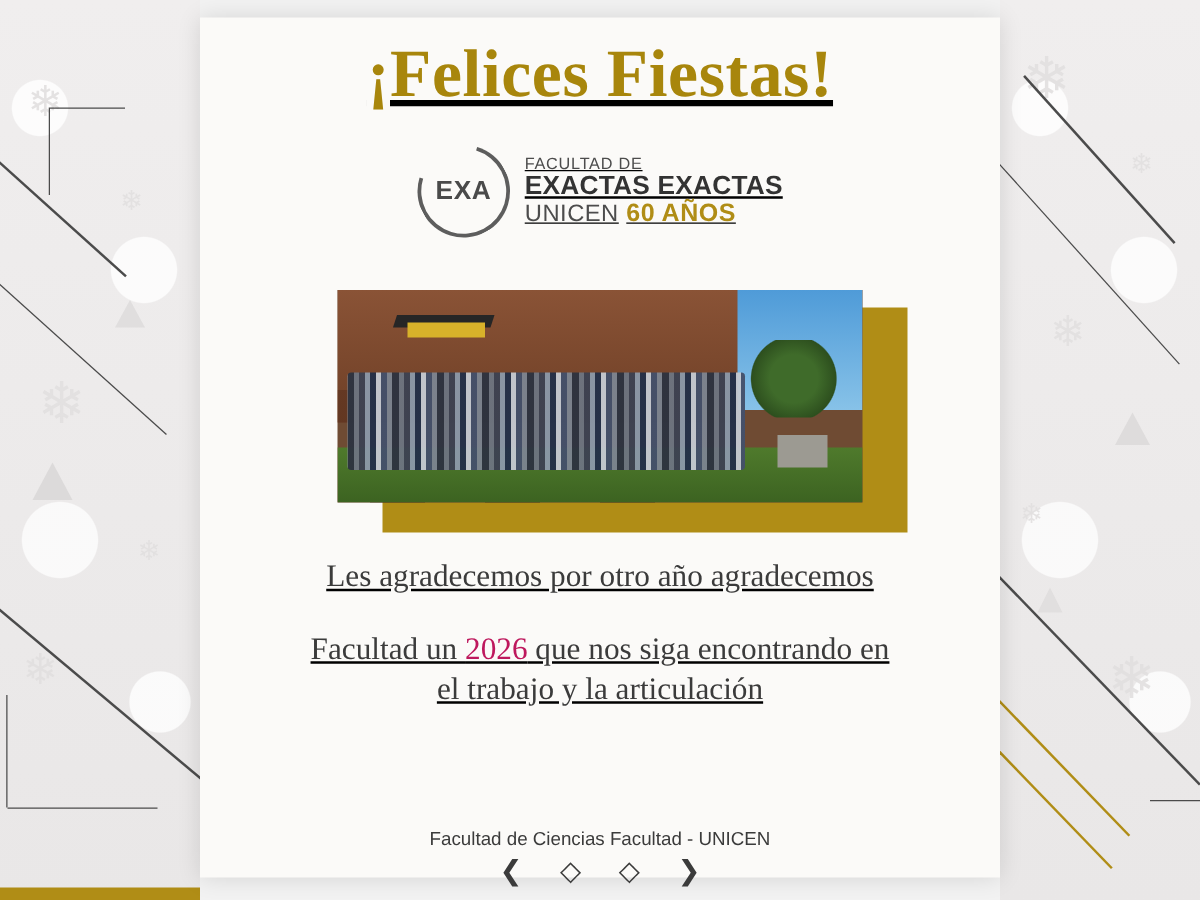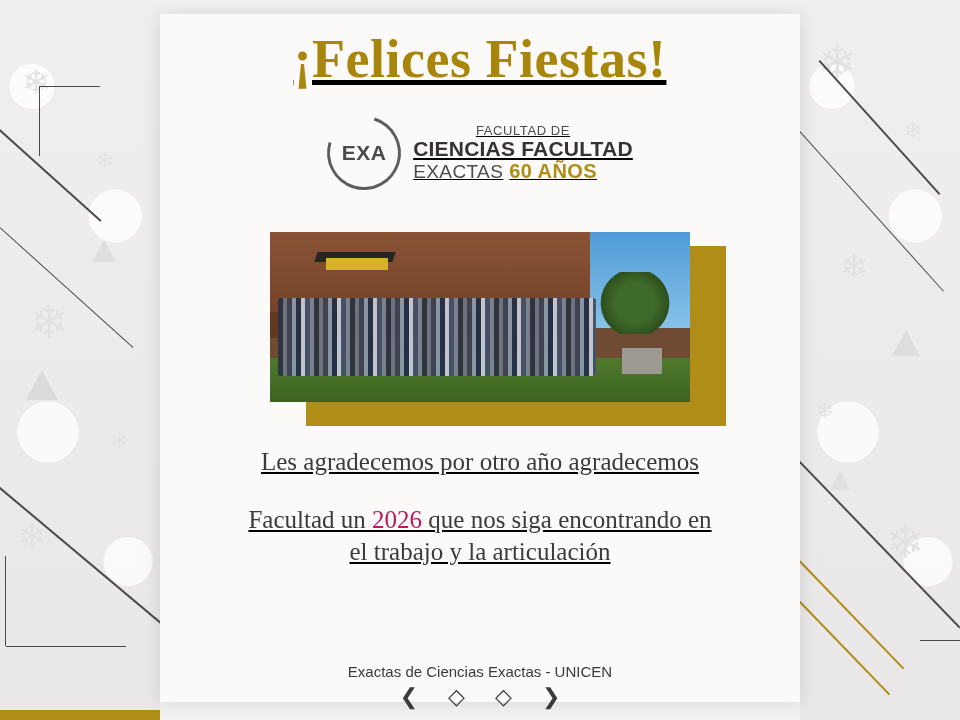--- a/index.html
+++ b/index.html
@@ -125,21 +125,20 @@
   }
   .logo-text {
     font-family: "Liberation Sans", sans-serif;
     line-height: 1.08;
     color: #3e3e3e;
   }
   .logo-l1 {
     font-size: 13px;
     letter-spacing: .6px;
     color: #4c4c4c;
-    text-align: center;
   }
   .logo-l2 {
     font-size: 21px;
     font-weight: bold;
     letter-spacing: .2px;
     color: #333333;
   }
   .logo-l3 {
     font-size: 19px;
     letter-spacing: .4px;
@@ -346,23 +345,23 @@
 
     <h1 class="title">¡Felices Fiestas!</h1>
 
     <div class="logo-wrap">
       <div class="logo-mark">
         <div class="ring"></div>
         <div class="exa">EXA</div>
       </div>
       <div class="logo-text">
         <div class="logo-l1">FACULTAD DE</div>
-        <div class="logo-l2">CIENCIAS FACULTAD</div>
+        <div class="logo-l2">EXACTAS EXACTAS</div>
         <div class="logo-l3">
-          <span>EXACTAS</span><span class="anios">60 AÑOS</span>
+          <span>UNICEN</span><span class="anios">60 AÑOS</span>
         </div>
       </div>
     </div>
 
     <div class="photo-block">
       <div class="photo-accent"></div>
       <div class="photo">
         <div class="sky"></div>
         <div class="building"></div>
         <div class="band-dark"></div>
@@ -377,21 +376,21 @@
         <div class="crowd2"></div>
       </div>
     </div>
 
     <p class="msg">Les agradecemos por otro año agradecemos</p>
 
     <p class="msg second">
       <span>Facultad un </span><span class="year">2026</span><span> que nos siga encontrando en el trabajo y la articulación</span>
     </p>
 
-    <div class="footer">Exactas de Ciencias Exactas - UNICEN</div>
+    <div class="footer">Facultad de Ciencias Facultad - UNICEN</div>
 
     <div class="footer-icons">
       <span>❮</span>
       <span>◇</span>
       <span>◇</span>
       <span>❯</span>
     </div>
 
   </div>
 </div>

